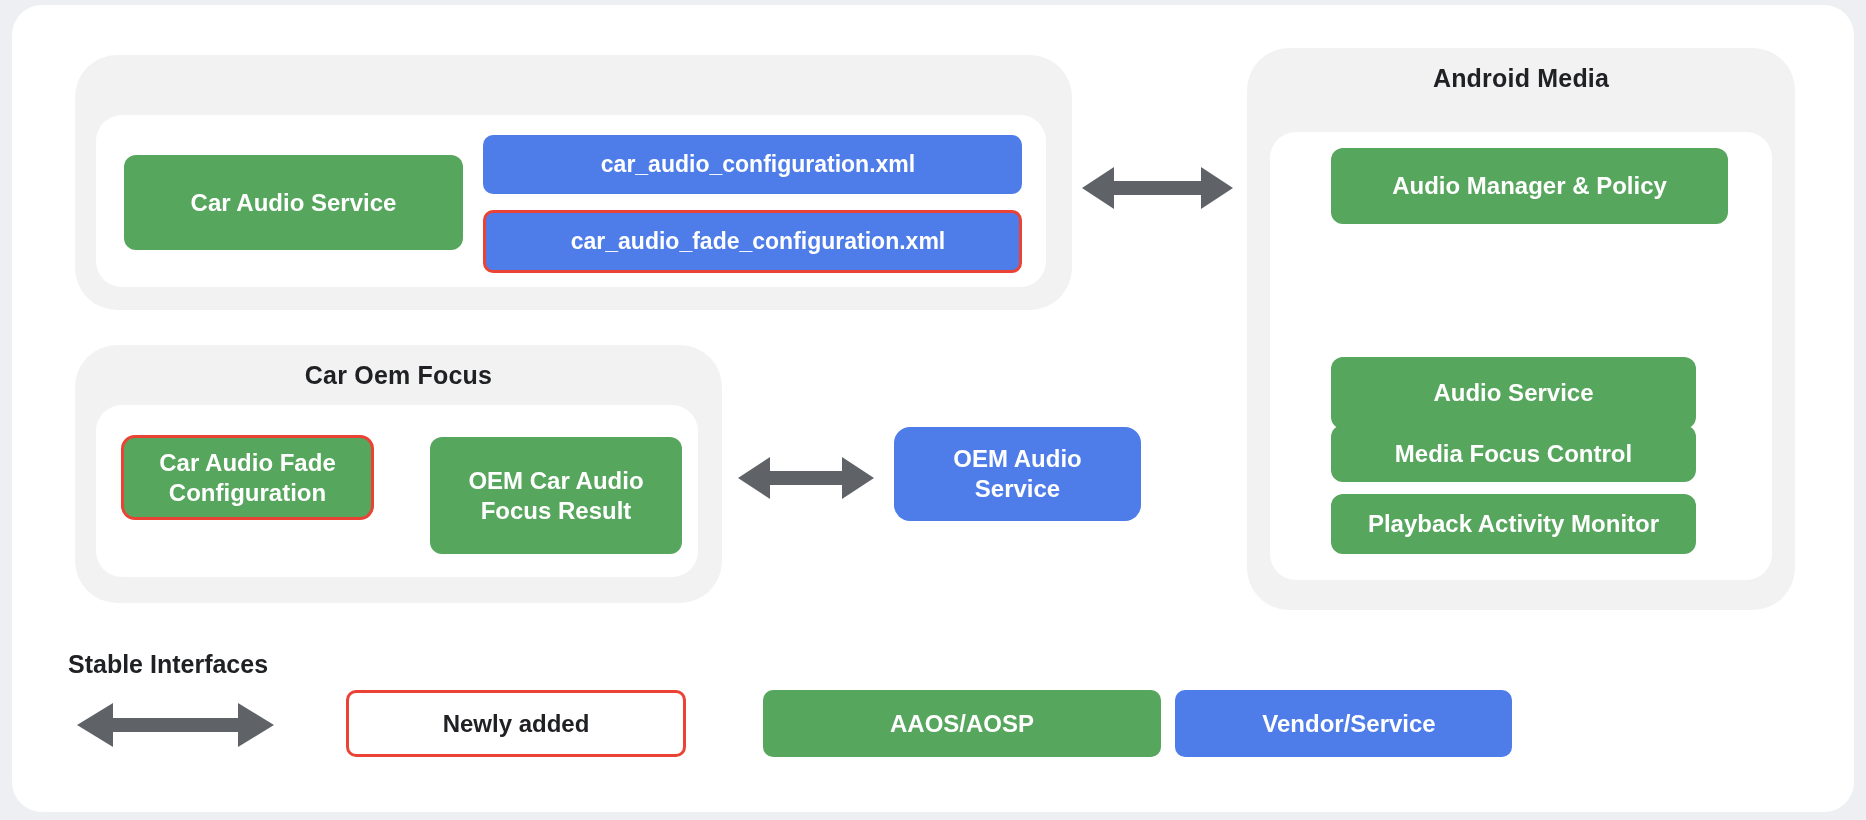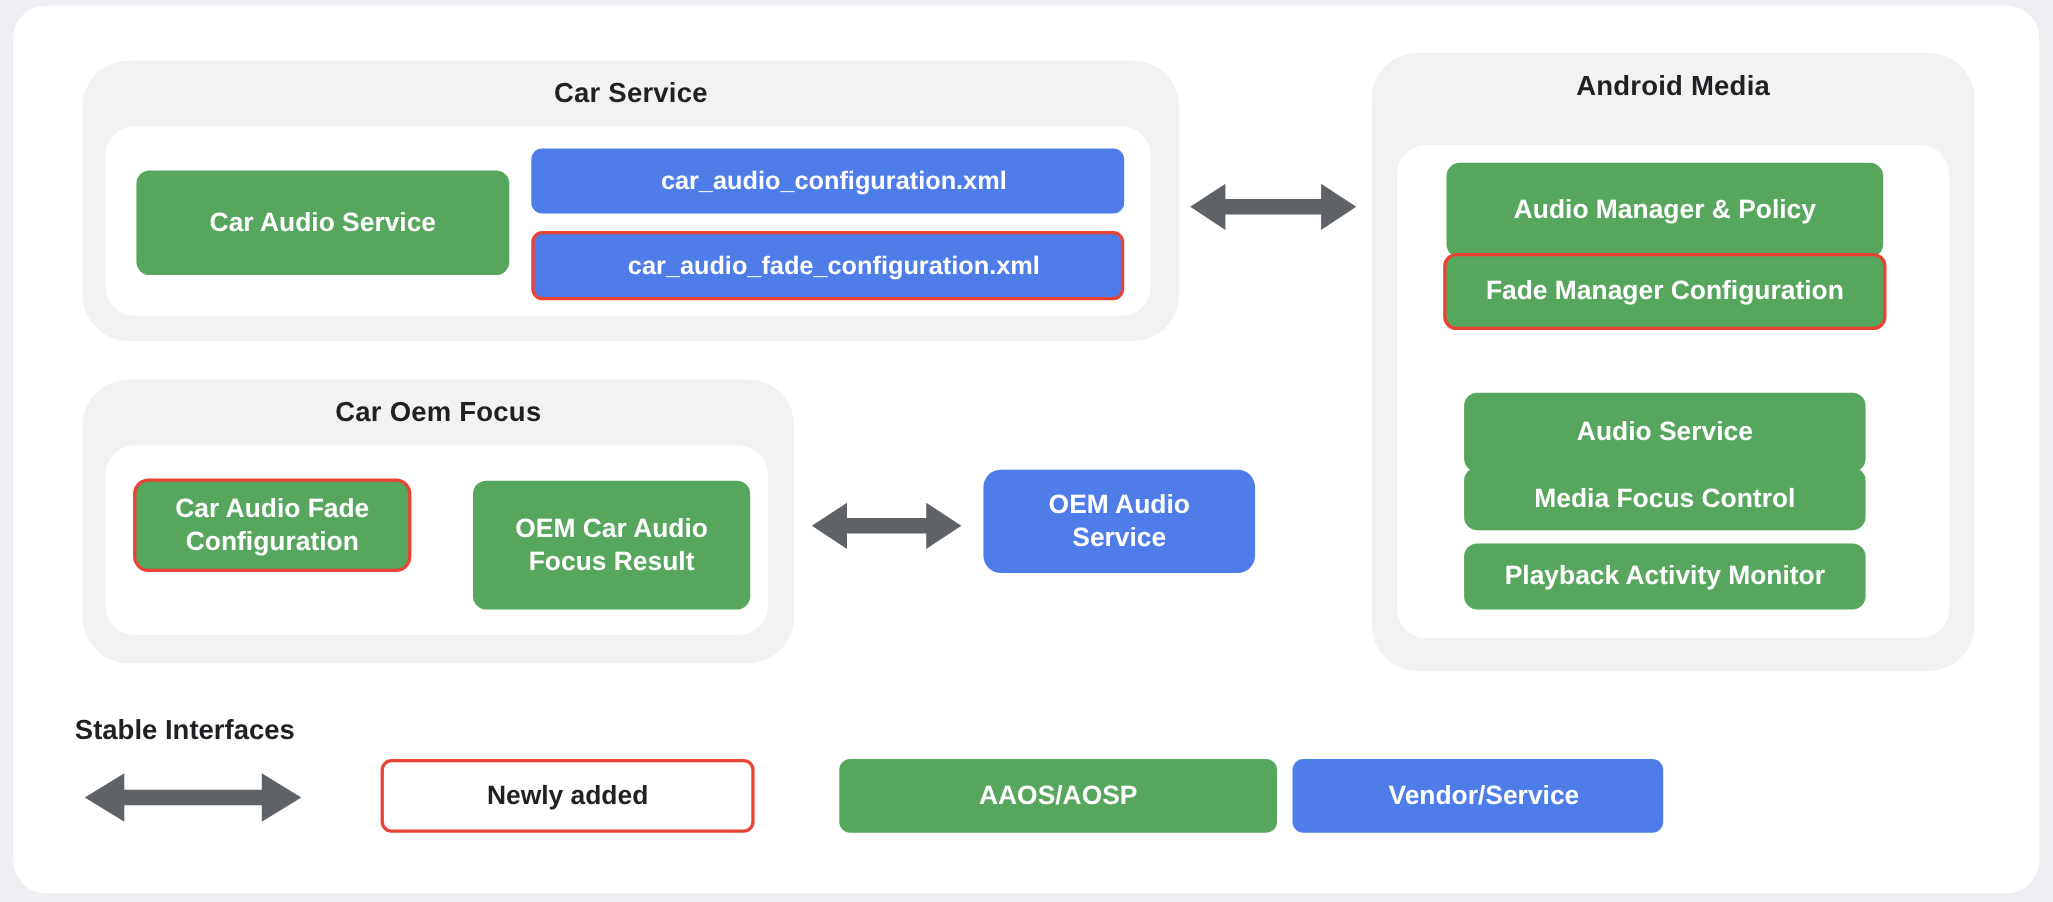--- a/index.html
+++ b/index.html
@@ -18,37 +18,35 @@
   .legend-box{position:absolute;display:flex;align-items:center;justify-content:center;font-size:24px;font-weight:bold;border-radius:10px;box-sizing:border-box;color:var(--c-box_text,#FFFFFF);}
   .legend-box.white{background:#FFFFFF;border:3px solid var(--c-red,#EA4335);color:var(--c-title_text,#202124);}
 </style>
 </head>
 <body>
 
 <div class="stage">
   <div class="card">
 
     <section class="container" style="left:63px;top:50px;width:997px;height:255px;">
-      <div class="container-title">Car Service</div>
       <div class="panel" style="left:21px;top:60px;width:950px;height:172px;">
         <div class="box green" style="left:28px;top:40px;width:339px;height:95px;">Car Audio Service</div>
         <div class="box blue xml" style="left:387px;top:20px;width:539px;height:59px;">car_audio_configuration.xml</div>
         <div class="box blue xml red-border" style="left:387px;top:95px;width:539px;height:63px;">car_audio_fade_configuration.xml</div>
       </div>
     </section>
 
     <svg class="arrow" style="left:1070px;top:161px;" width="151" height="44" viewBox="0 0 151 44">
       <polygon points="0,22 32,1 32,15 119,15 119,1 151,22 119,43 119,29 32,29 32,43" fill="currentColor"></polygon>
     </svg>
 
     <section class="container" style="left:1235px;top:43px;width:548px;height:562px;">
       <div class="container-title">Android Media</div>
       <div class="panel" style="left:23px;top:84px;width:502px;height:448px;">
-        <div class="box green" style="left:45px;top:16px;width:397px;height:86px;">Audio Manager &amp; Policy</div>
-        <div class="box green red-border" style="left:42px;top:98px;width:403px;height:70px;">Fade Manager Configuration</div>
+        <div class="box green" style="left:61px;top:16px;width:397px;height:76px;">Audio Manager &amp; Policy</div>
         <div class="box green" style="left:61px;top:225px;width:365px;height:72px;">Audio Service</div>
         <div class="box green" style="left:61px;top:293px;width:365px;height:57px;">Media Focus Control</div>
         <div class="box green" style="left:61px;top:362px;width:365px;height:60px;">Playback Activity Monitor</div>
       </div>
     </section>
 
     <section class="container" style="left:63px;top:340px;width:647px;height:258px;">
       <div class="container-title">Car Oem Focus</div>
       <div class="panel" style="left:21px;top:60px;width:602px;height:172px;">
         <div class="box green red-border" style="left:25px;top:30px;width:253px;height:85px;border-radius:14px;">Car Audio Fade Configuration</div>

